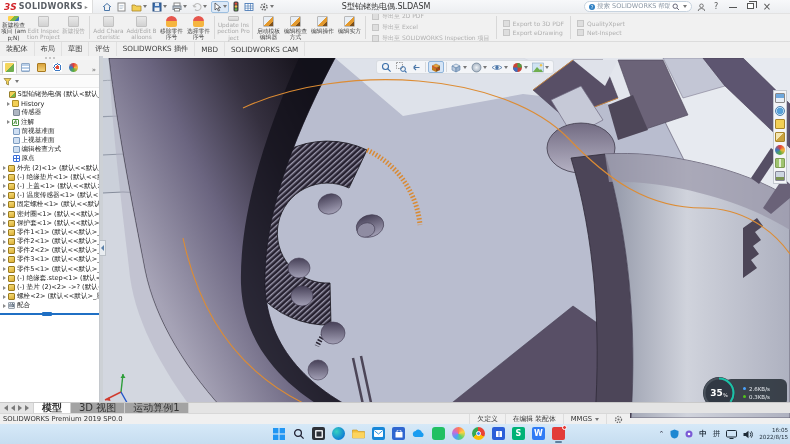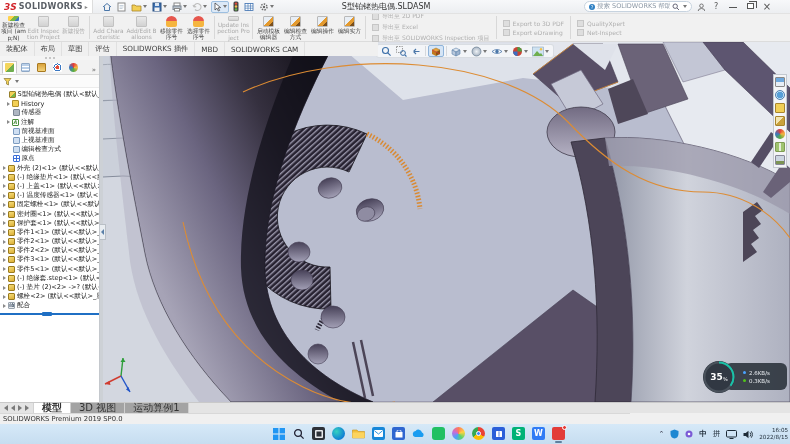--- a/index.html
+++ b/index.html
@@ -72,21 +72,21 @@
 .tic.pl{background:#cfdff2;border:1px solid #7d9cc0}
 .tic.o{background:#fff;border:1px solid #3b6fd8;position:relative}
 .tic.o:before{content:"";position:absolute;left:2px;top:0;width:1px;height:5px;background:#3b6fd8}
 .tic.o:after{content:"";position:absolute;left:0;top:2px;width:5px;height:1px;background:#3b6fd8}
 .tic.p{background:linear-gradient(160deg,#f5dd7a,#dcae35);border:1px solid #9a7b1e}
 .tic.m{background:radial-gradient(circle at 30% 50%,#9aa4b0 0 2px,transparent 2px),radial-gradient(circle at 70% 50%,#6f7c8a 0 2px,transparent 2px),#e8ebee;border:1px solid #98a2ad}
 .rollback{height:2px;background:#1f6fc4;margin-top:2px;position:relative}
 .rollback:after{content:"";position:absolute;left:42px;top:-1px;width:10px;height:4px;background:#1f6fc4;border-radius:1px}
 #vdivider{position:absolute;left:100px;top:0;width:3px;height:346px;background:#cdd1d6}
 
-#viewport{position:absolute;left:103px;top:0;width:687px;height:346px;overflow:visible}
+#viewport{position:absolute;left:103px;top:16px;width:687px;height:346px;overflow:visible}
 #modelsvg{position:absolute;left:0;top:-14px}
 #collapse{position:absolute;left:-3px;top:168px;width:6px;height:16px;background:#e9edf1;border:1px solid #b9bfc6;border-left:none;display:flex;align-items:center;justify-content:center}
 #collapse i{width:0;height:0;border-top:3px solid transparent;border-bottom:3px solid transparent;border-right:3px solid #5b80a8}
 
 #headsup{position:absolute;left:273px;top:-12px;height:14px;display:flex;align-items:center;gap:2px;background:rgba(246,247,249,.88);border-radius:3px;padding:0 3px;border:1px solid rgba(200,205,212,.6)}
 .hbtn{display:flex;align-items:center;height:12px;padding:0 1px;border-radius:2px}
 .hbtn.sel{background:#d5e5f6;border:1px solid #8fb4da}
 .hsep{width:1px;height:10px;background:#d5d8dc}
 
 #taskstrip{position:absolute;left:670px;top:18px;width:14px;background:#f4f5f7;border:1px solid #c3c8cf;display:flex;flex-direction:column;align-items:center;padding:2px 0;gap:3px}
@@ -721,20 +721,34 @@
         <span class="tri r"></span>
         <span class="tri r"></span>
       </div>
     <div class="dtab active">模型</div>
     <div class="dtab">3D 视图</div>
     <div class="dtab">运动算例1</div>
   </div>
 
   <div id="statusbar">
     <span class="sl">SOLIDWORKS Premium 2019 SP0.0</span>
+    <div class="sr">
+      <span class="sit">欠定义</span>
+      <span class="sit">在编辑 装配体</span>
+      <span class="sit">
+          <span>MMGS</span>
+          <span class="dd"></span>
+        </span>
+      <span class="sit">
+          <svg width="9" height="9">
+            <circle cx="4.5" cy="4.5" r="3" fill="none" stroke="#6a6a6a" stroke-width="1.3" stroke-dasharray="1.4 1.1"></circle>
+            <circle cx="4.5" cy="4.5" r="1.1" fill="#6a6a6a"></circle>
+          </svg>
+        </span>
+    </div>
   </div>
 
   <div id="taskbar">
     <div class="tbicons">
       <span class="tbi">
           <svg width="12" height="12">
             <rect x="0" y="0" width="5.4" height="5.4" fill="#2196f3"></rect>
             <rect x="6.6" y="0" width="5.4" height="5.4" fill="#2196f3"></rect>
             <rect x="0" y="6.6" width="5.4" height="5.4" fill="#2196f3"></rect>
             <rect x="6.6" y="6.6" width="5.4" height="5.4" fill="#2196f3"></rect>

